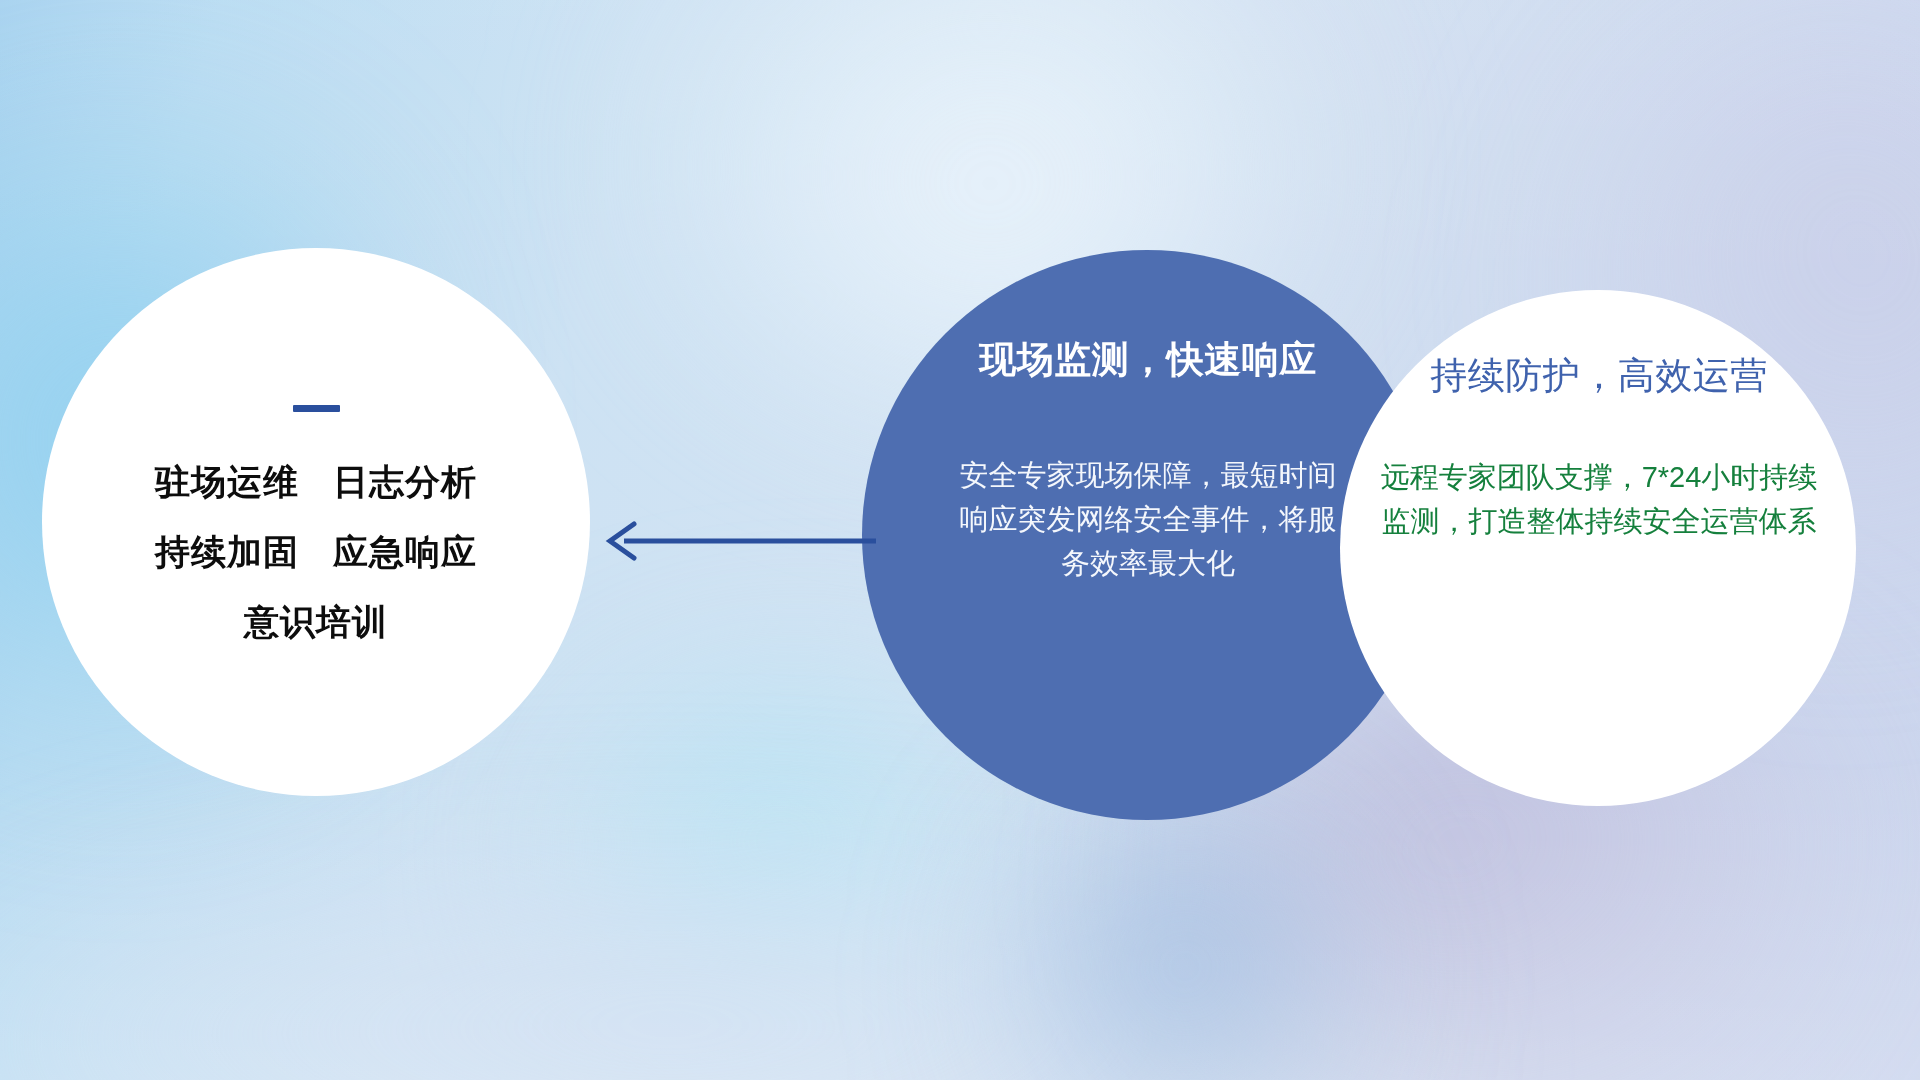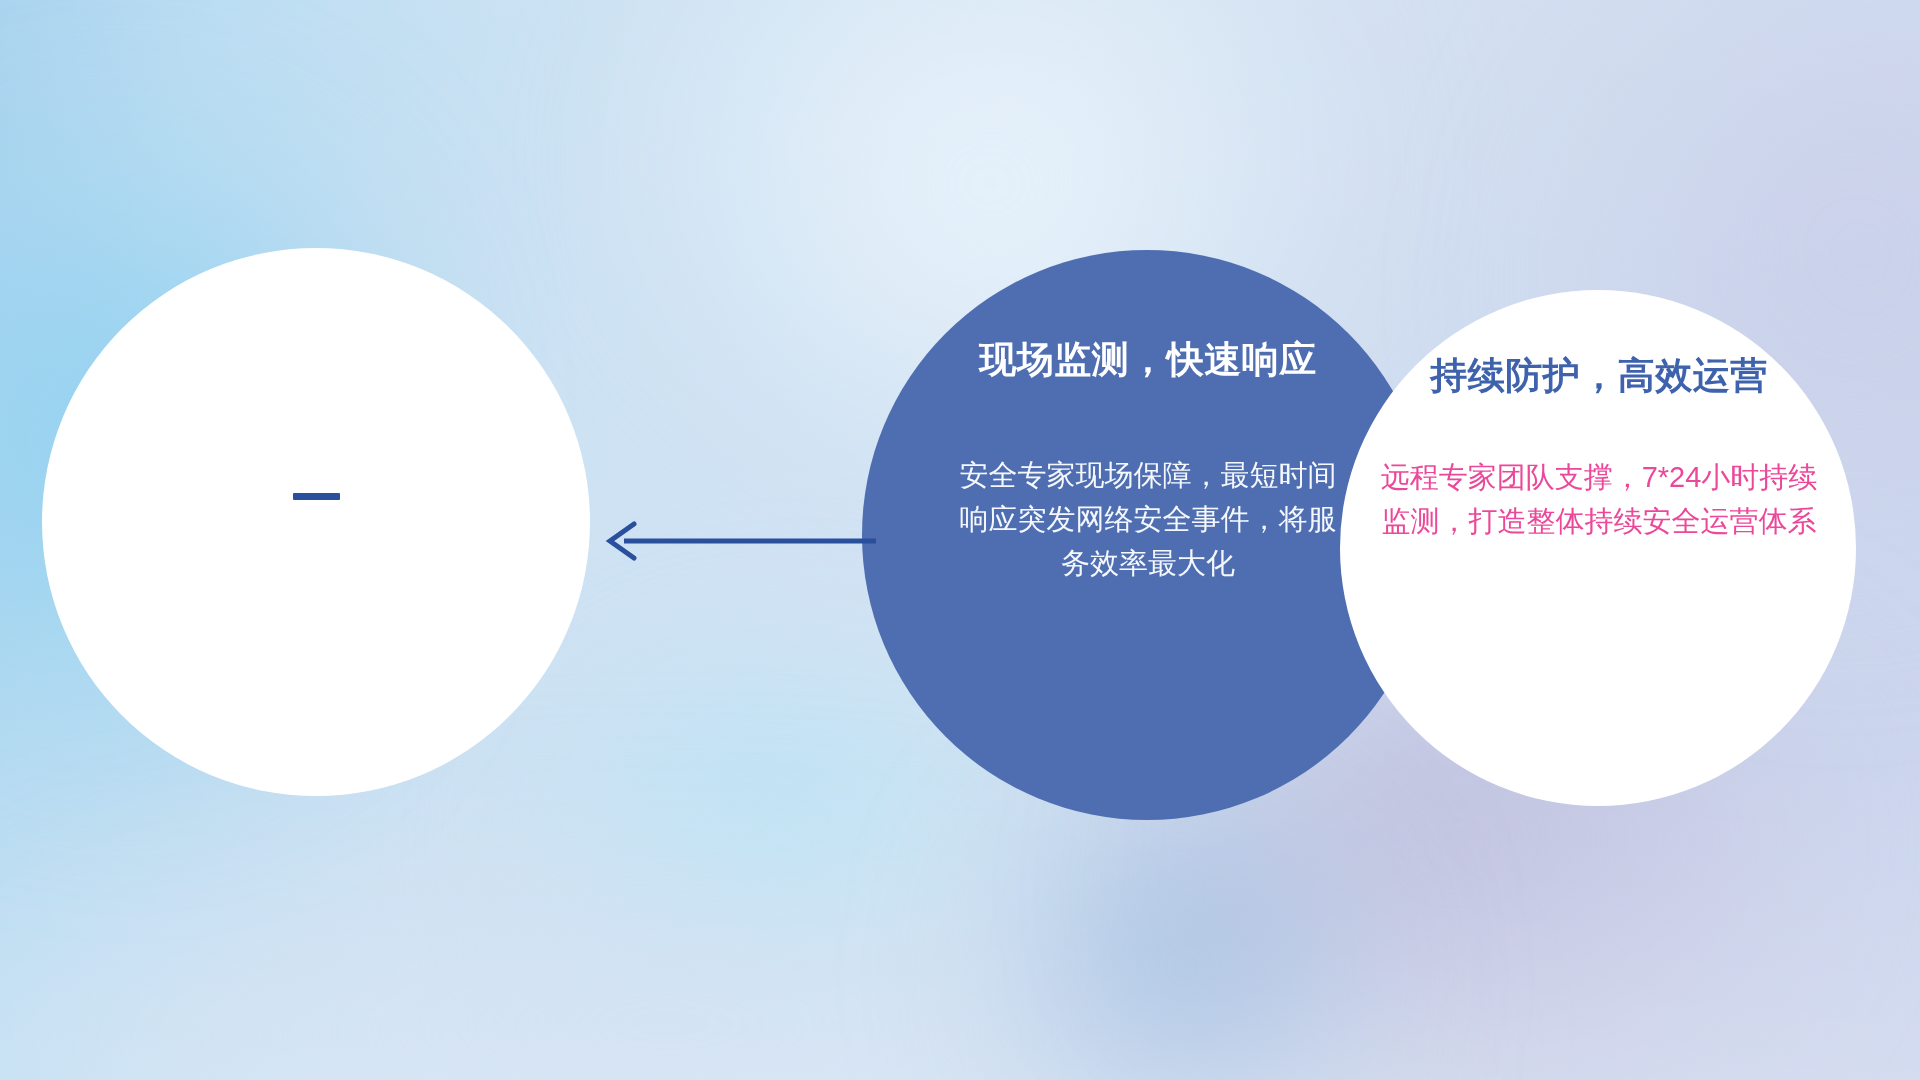--- a/index.html
+++ b/index.html
@@ -170,29 +170,29 @@
     position: absolute;
     left: 1368px;
     top: 356px;
     width: 462px;
     z-index: 7;
     text-align: center;
     pointer-events: none;
   }
   .right-title {
     color: #3f62ad;
-    font-weight: bold;
+    font-weight: normal;
     font-size: 37px;
     letter-spacing: 0.5px;
     line-height: 1.1;
     white-space: nowrap;
   }
   .right-body {
     margin-top: 58px;
-    color: #ec4899;
+    color: #15803d;
     font-size: 29px;
     line-height: 1.52;
     width: 440px;
     margin-left: auto;
     margin-right: auto;
   }
 
   
   .arrow-wrap {
     position: absolute;
@@ -213,20 +213,33 @@
   <div class="blob blob-white-top"></div>
   <div class="blob blob-cyan-mid"></div>
   <div class="blob blob-bottom-wash"></div>
   <div class="blob blob-mauve"></div>
   <div class="blob blob-steel"></div>
   <div class="blob blob-lav-right"></div>
   <div class="bg-vignette"></div>
 
   <div class="circle circle-left">
     <div class="dash" style="background: rgb(42, 79, 157);"></div>
+    <div class="left-lines">
+      <div class="left-row">
+        <span class="left-tag">驻场运维</span>
+        <span class="left-tag">日志分析</span>
+      </div>
+      <div class="left-row">
+        <span class="left-tag">持续加固</span>
+        <span class="left-tag">应急响应</span>
+      </div>
+      <div class="left-row last">
+        <span class="left-tag">意识培训</span>
+      </div>
+    </div>
   </div>
 
   <div class="circle circle-mid" style="background: rgb(78, 110, 177);"></div>
 
   <div class="circle circle-right"></div>
 
   <div class="mid-content">
     <div class="mid-title">现场监测，快速响应</div>
     <div class="mid-body">安全专家现场保障，最短时间响应突发网络安全事件，将服务效率最大化</div>
   </div>

